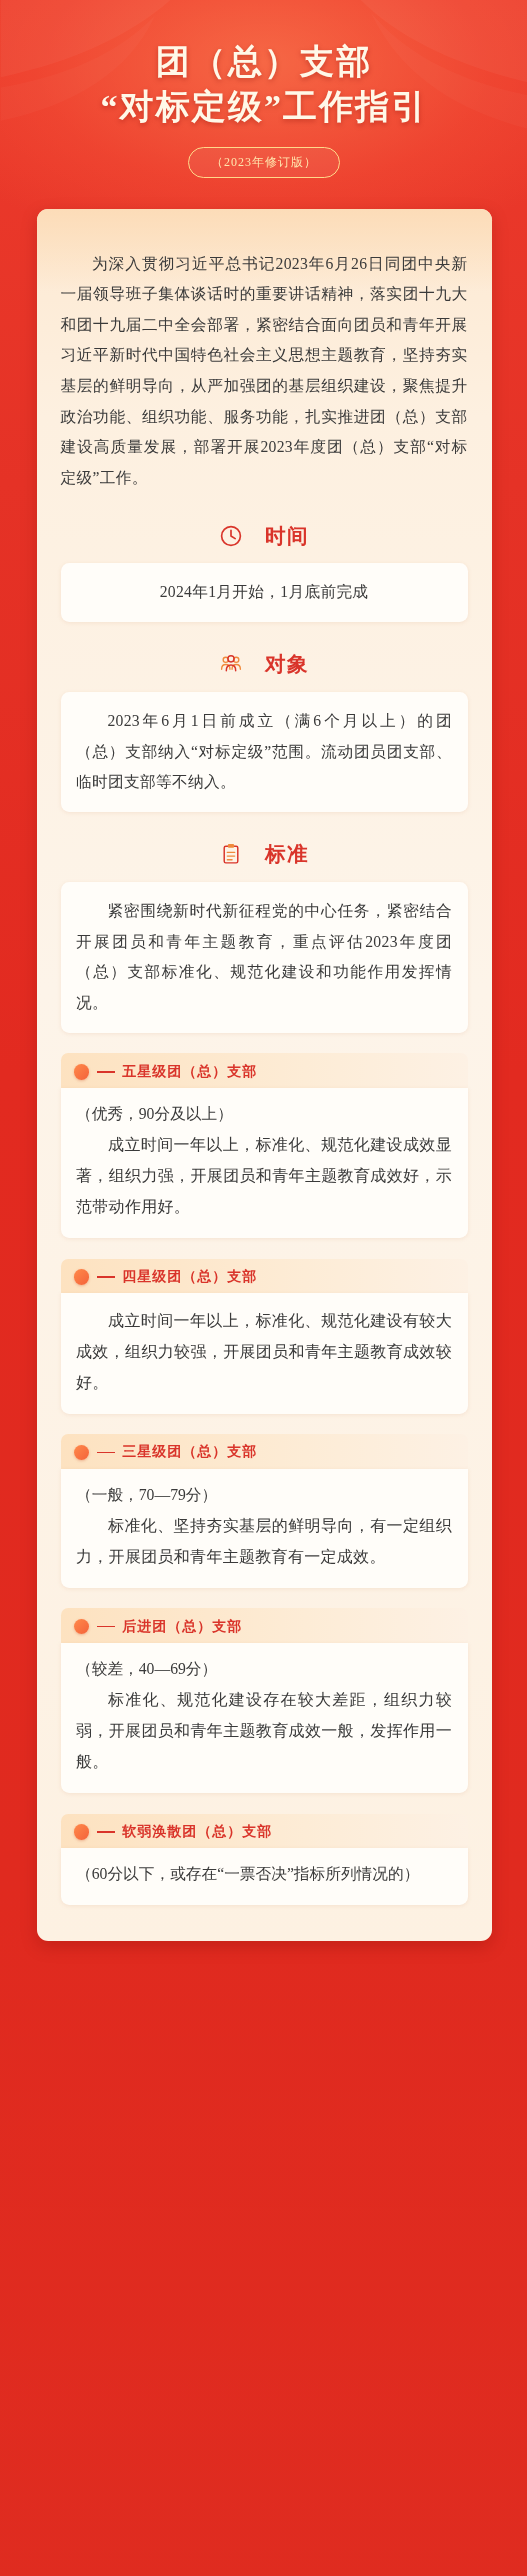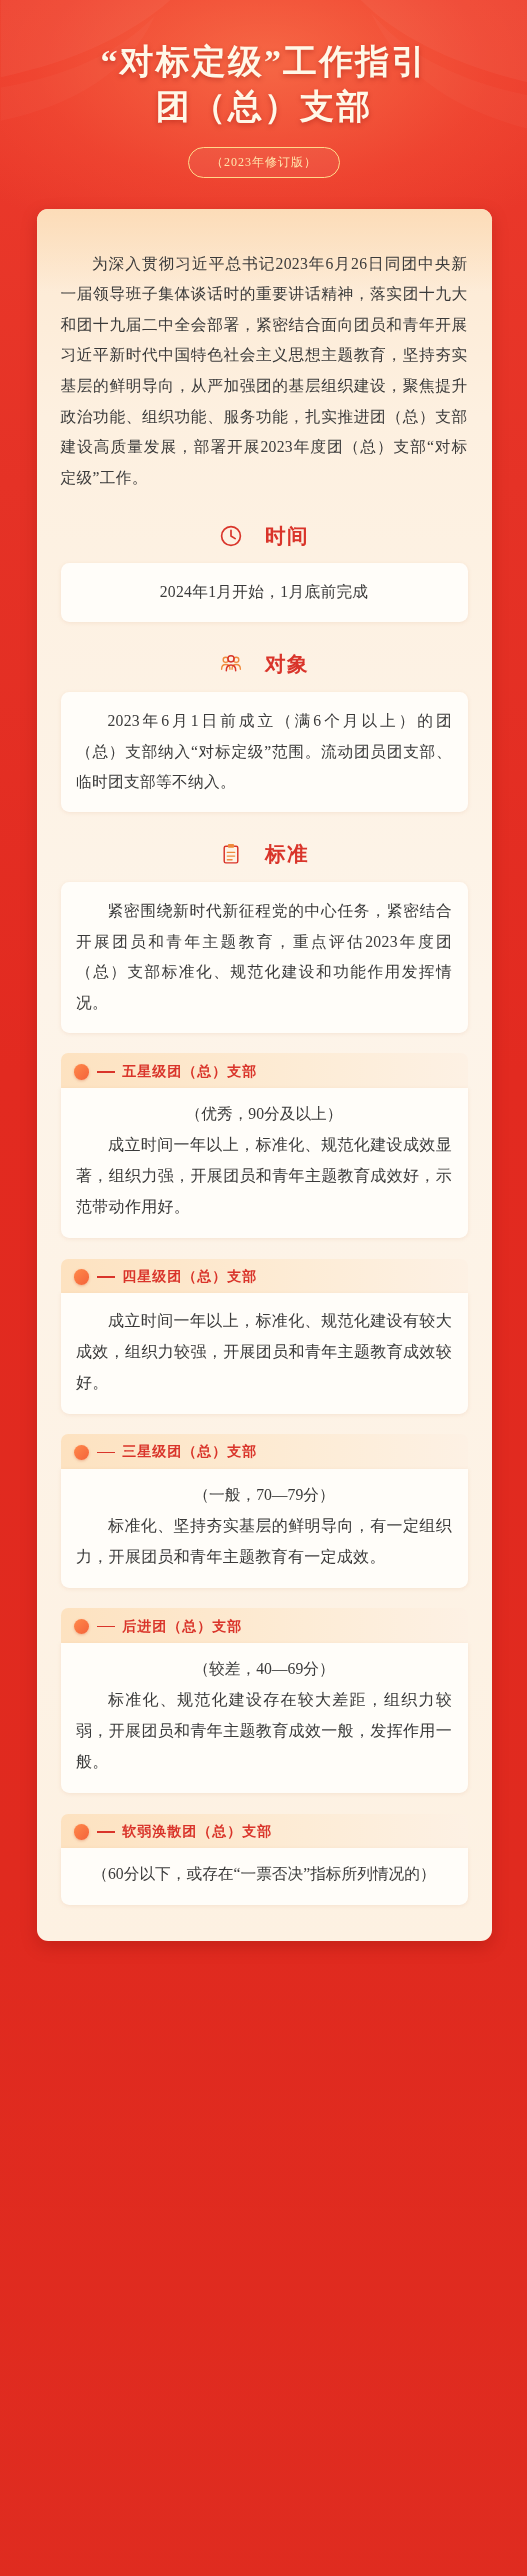--- a/index.html
+++ b/index.html
@@ -167,21 +167,21 @@
     color: #d9342a;
     letter-spacing: 1px;
   }
   .lv-body {
     background: #fffdf9;
     border-radius: 0 0 8.2px 8.2px;
     padding: 11.3px 15.5px 15.5px;
     box-shadow: 0 1px 4.1px rgba(190,120,80,0.13);
   }
   .lv-score {
-    text-align: center;
+    text-align: left;
     text-indent: 0;
     font-family: "Liberation Serif", serif;
     font-size: 15.7px;
     color: #3a3a3a;
     line-height: 1.9;
   }
   .lv-text {
     font-family: "Liberation Serif", serif;
     font-size: 16px;
     line-height: 1.95;
@@ -198,22 +198,22 @@
   <div class="top-glow"></div>
 
   <svg class="corner-deco" viewBox="0 0 1024 420">
     <path d="M0,0 L330,0 C250,70 140,120 0,150 Z" fill="rgba(255,255,255,0.08)"></path>
     <path d="M1024,0 L700,0 C780,80 900,130 1024,160 Z" fill="rgba(255,255,255,0.08)"></path>
     <path d="M0,170 C120,150 230,105 300,30 C250,140 140,205 0,235 Z" fill="rgba(255,255,255,0.05)"></path>
     <path d="M1024,185 C900,160 790,110 720,25 C780,150 890,215 1024,250 Z" fill="rgba(255,255,255,0.05)"></path>
   </svg>
 
   <div class="header">
+    <div class="title-line">团（总）支部</div>
     <div class="title-line">“对标定级”工作指引</div>
-    <div class="title-line">团（总）支部</div>
     <div class="subtitle-badge">（2023年修订版）</div>
   </div>
 
   <div class="card">
 
     <div class="para">为深入贯彻习近平总书记2023年6月26日同团中央新一届领导班子集体谈话时的重要讲话精神，落实团十九大和团十九届二中全会部署，紧密结合面向团员和青年开展习近平新时代中国特色社会主义思想主题教育，坚持夯实基层的鲜明导向，从严加强团的基层组织建设，聚焦提升政治功能、组织功能、服务功能，扎实推进团（总）支部建设高质量发展，部署开展2023年度团（总）支部“对标定级”工作。</div>
 
     <div class="sec-head">
       <span class="ico">
         <svg width="24" height="24" viewBox="0 0 46 46">

